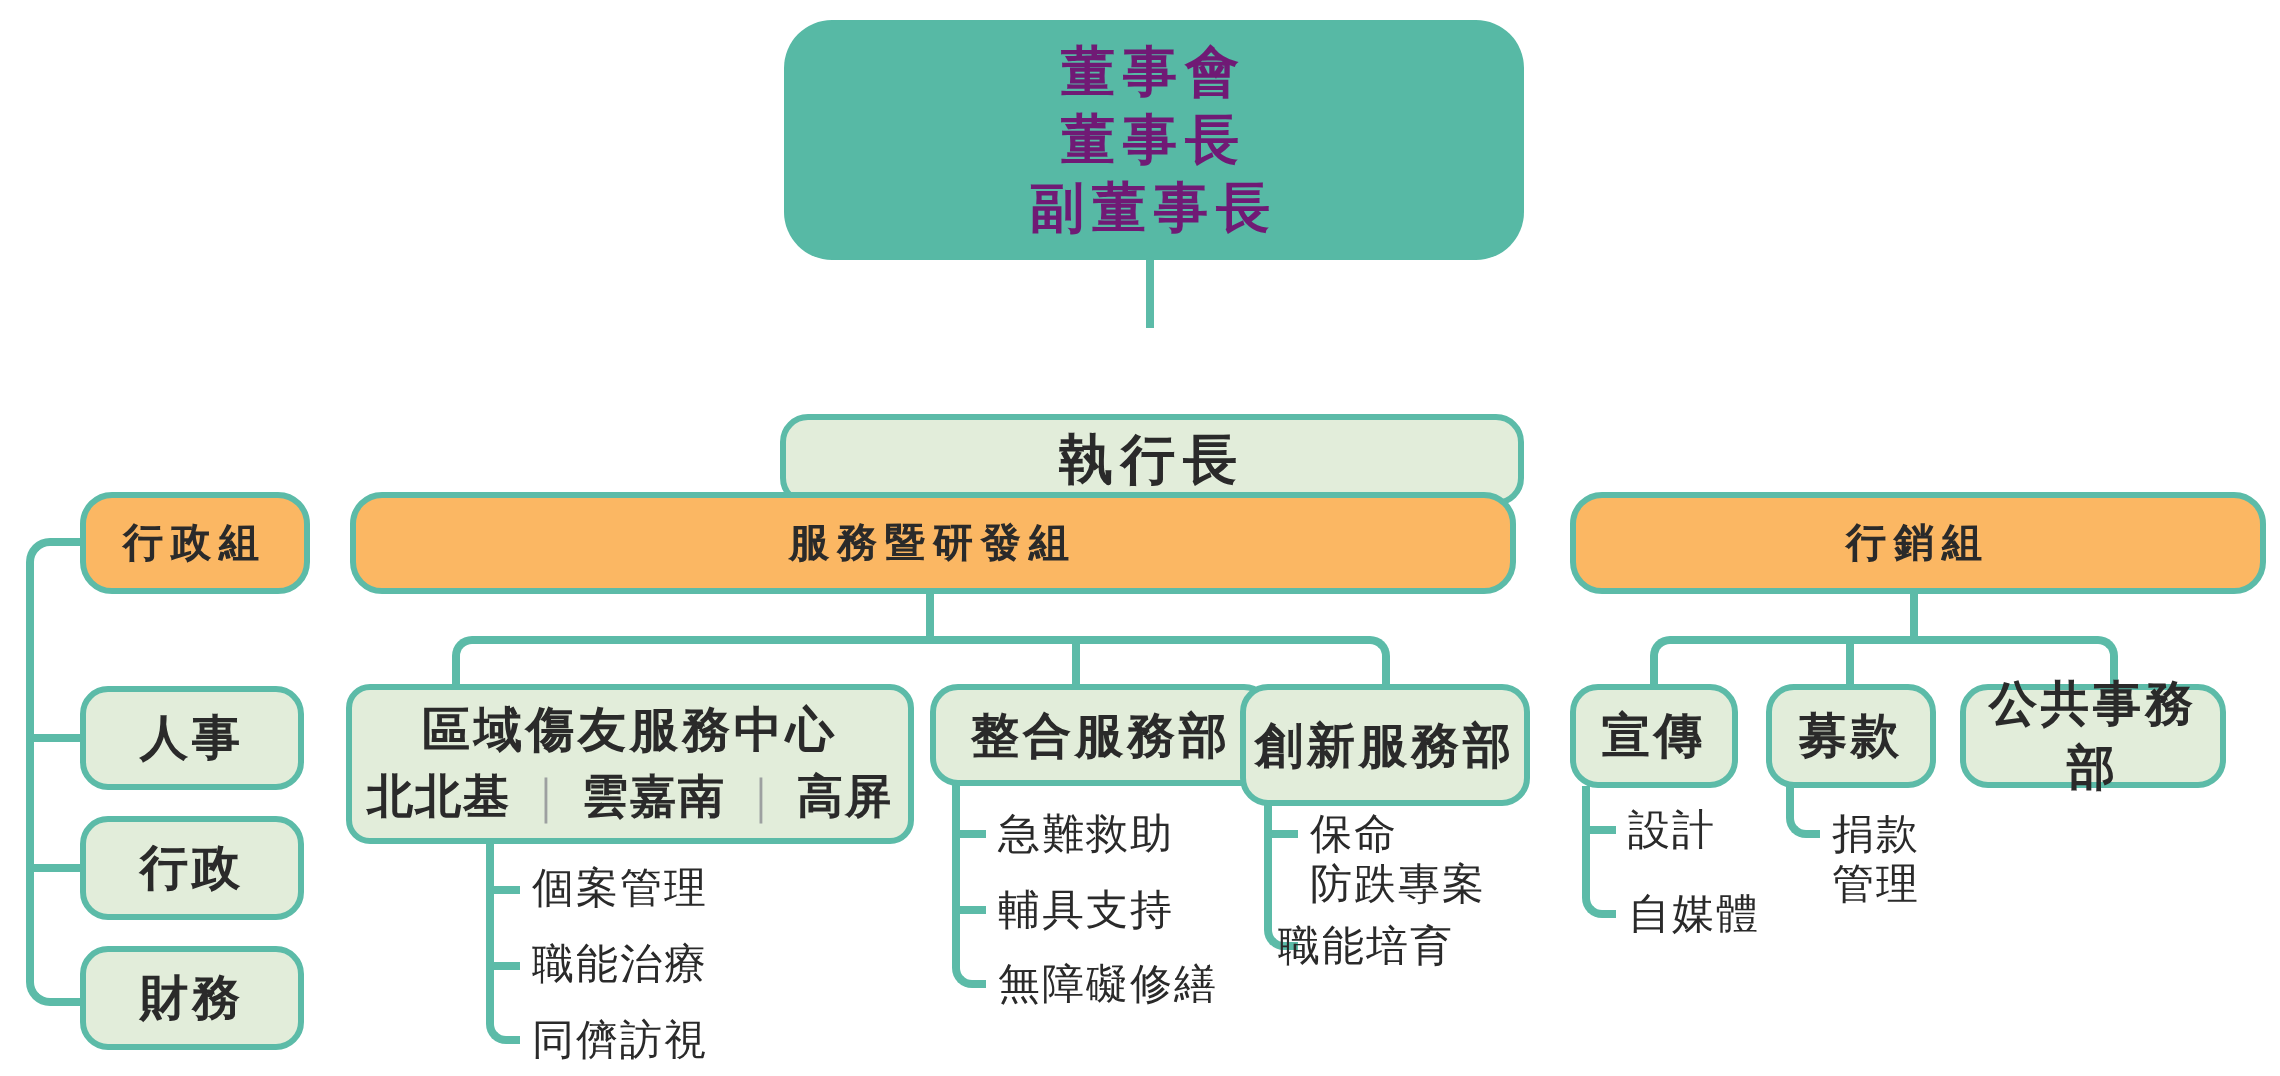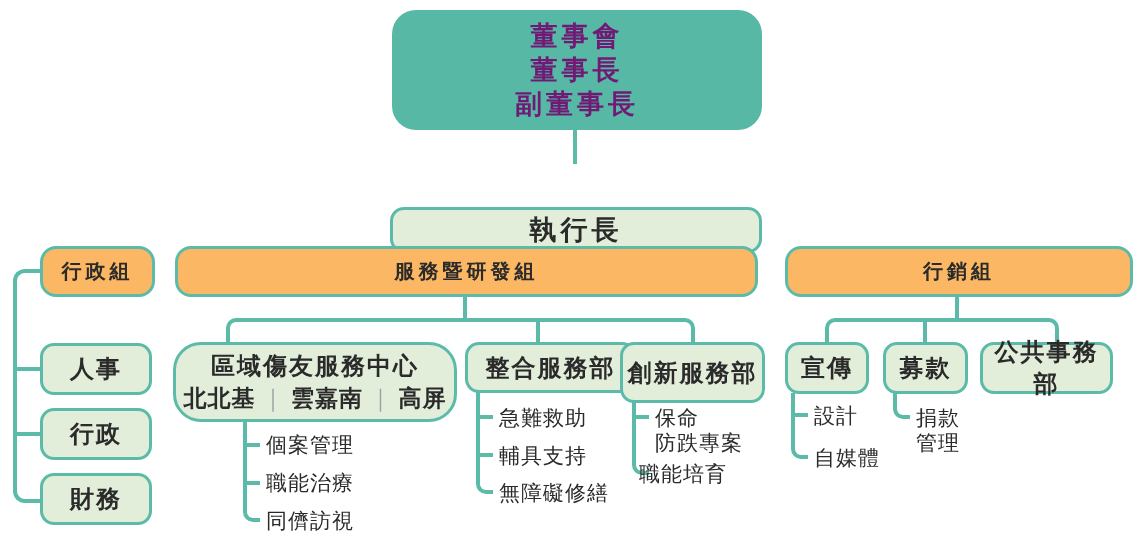--- a/index.html
+++ b/index.html
@@ -80,21 +80,21 @@
 
   
   #node-board{left:392px;top:10px;width:370px;height:120px;}
   #node-ceo{left:390px;top:163px;width:372px;height:46px;margin-top:44px;}
   #node-admin-group{left:40px;top:246px;width:115px;height:51px;}
   #node-service-group{left:175px;top:246px;width:583px;height:51px;}
   #node-marketing-group{left:785px;top:246px;width:348px;height:51px;}
   #node-hr{left:40px;top:343px;width:112px;height:52px;}
   #node-admin{left:40px;top:408px;width:112px;height:52px;}
   #node-finance{left:40px;top:473px;width:112px;height:52px;}
-  #node-regional{left:173px;top:342px;width:284px;height:80px;border-radius:28px;}
+  #node-regional{left:173px;top:342px;width:284px;height:80px;border-radius:12px;}
   #node-integrated{left:465px;top:342px;width:171px;height:51px;}
   #node-innovation{left:620px;top:342px;width:145px;height:61px;}
   #node-promotion{left:785px;top:342px;width:84px;height:52px;}
   #node-fundraising{left:883px;top:342px;width:85px;height:52px;}
   #node-public-affairs{left:980px;top:342px;width:133px;height:52px;}
 
   
   #conn-board-ceo{left:573px;top:128px;width:4px;height:36px;}
   #conn-ceo-service{left:573px;top:211px;width:4px;height:37px;}
   #conn-service-drop{left:463px;top:294px;width:4px;height:26px;}

